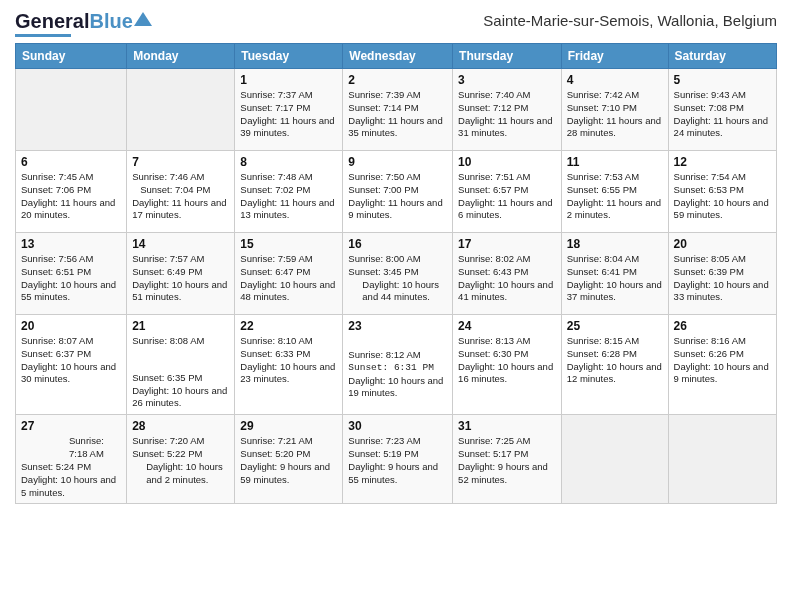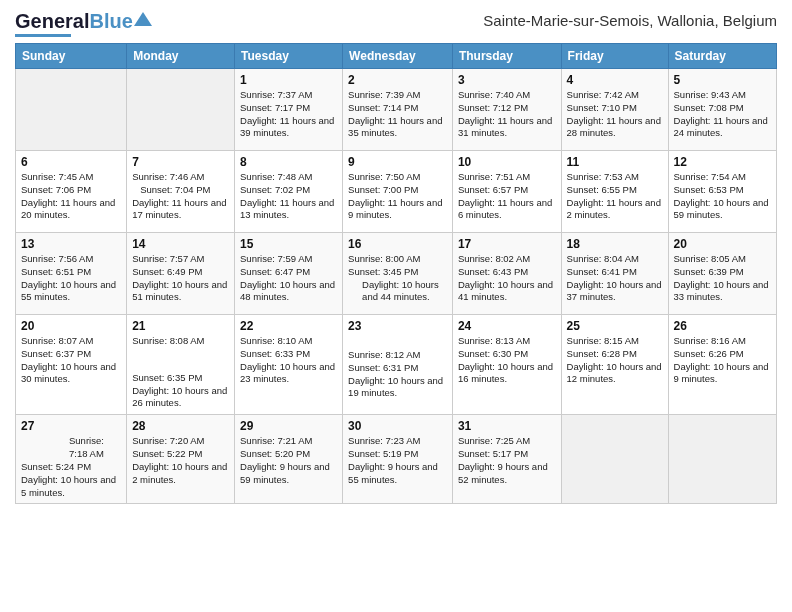--- a/index.html
+++ b/index.html
@@ -302,21 +302,21 @@
             <div class="day-info">
               <span style="display: block;">Sunrise: 8:10 AM</span>
               <span style="display: block;">Sunset: 6:33 PM</span>
               <span style="display: block;">Daylight: 10 hours and 23 minutes.</span>
             </div>
           </td>
           <td>
             <span class="day-num">23</span>
             <div class="day-info">
               <span style="display: block; margin-top: 16px;">Sunrise: 8:12 AM</span>
-              <span style="display: block;">Sunset: 6:31 PM</span>
+              <span style="display: block; font-family: Liberation Mono, monospace;">Sunset: 6:31 PM</span>
               <span style="display: block;">Daylight: 10 hours and 19 minutes.</span>
             </div>
           </td>
           <td>
             <span class="day-num">24</span>
             <div class="day-info">
               <span style="display: block;">Sunrise: 8:13 AM</span>
               <span style="display: block;">Sunset: 6:30 PM</span>
               <span style="display: block;">Daylight: 10 hours and 16 minutes.</span>
             </div>
@@ -345,21 +345,21 @@
               <span style="display: block; margin-left: 48px;">Sunrise: 7:18 AM</span>
               <span style="display: block;">Sunset: 5:24 PM</span>
               <span style="display: block;">Daylight: 10 hours and 5 minutes.</span>
             </div>
           </td>
           <td>
             <span class="day-num">28</span>
             <div class="day-info">
               <span style="display: block;">Sunrise: 7:20 AM</span>
               <span style="display: block;">Sunset: 5:22 PM</span>
-              <span style="display: block;">Daylight: 10 hours and 2 minutes.</span>
+              <span style="display: block; margin-left: 14px;">Daylight: 10 hours and 2 minutes.</span>
             </div>
           </td>
           <td>
             <span class="day-num">29</span>
             <div class="day-info">
               <span style="display: block;">Sunrise: 7:21 AM</span>
               <span style="display: block;">Sunset: 5:20 PM</span>
               <span style="display: block;">Daylight: 9 hours and 59 minutes.</span>
             </div>
           </td>

